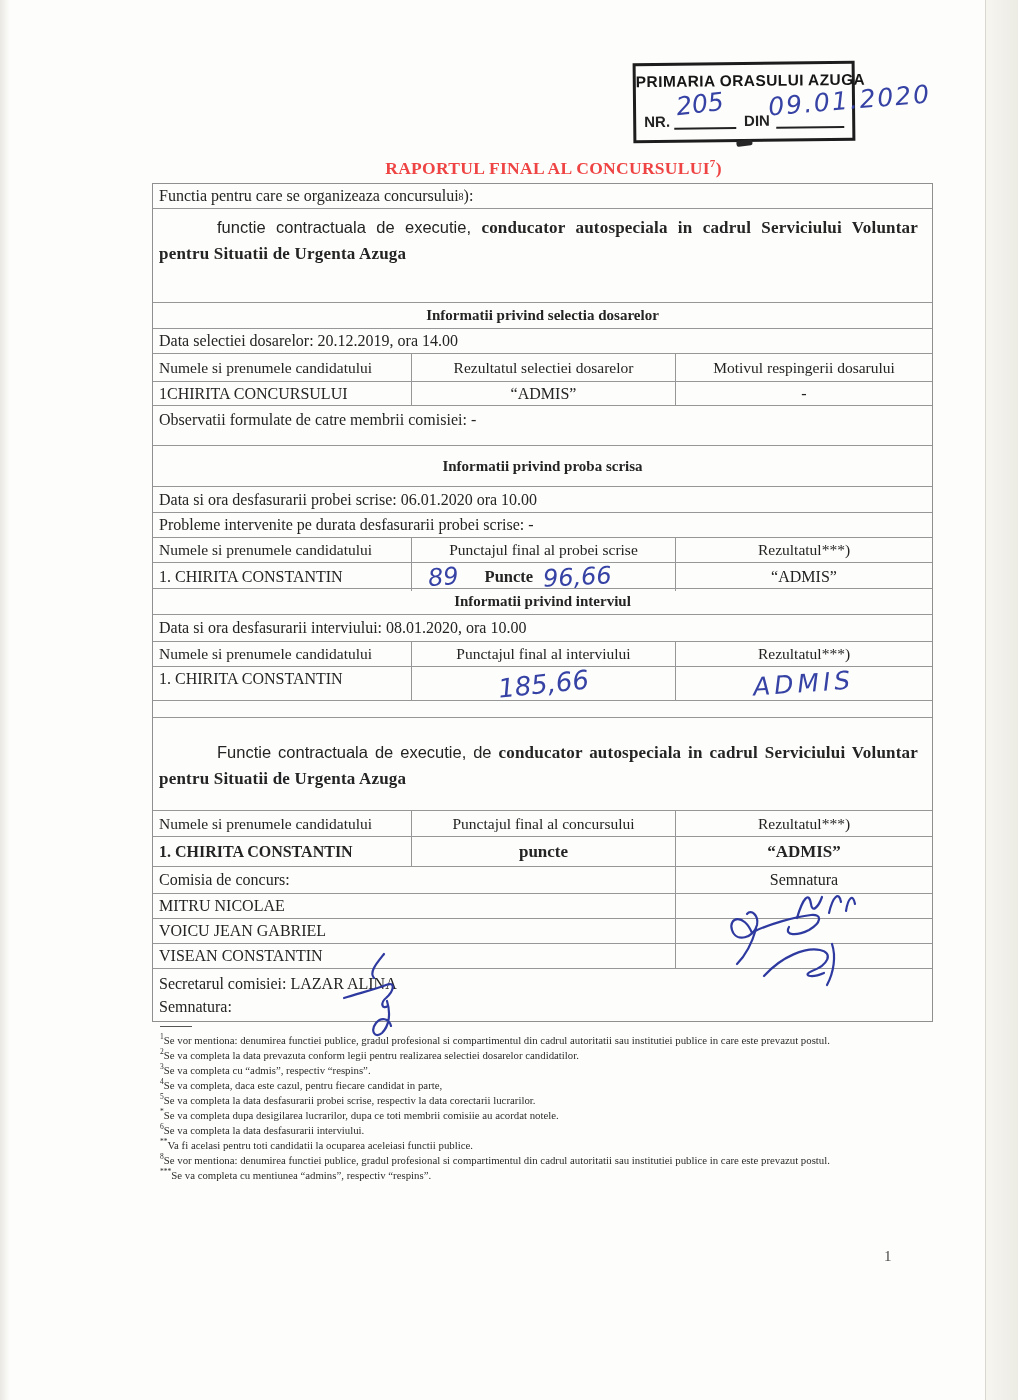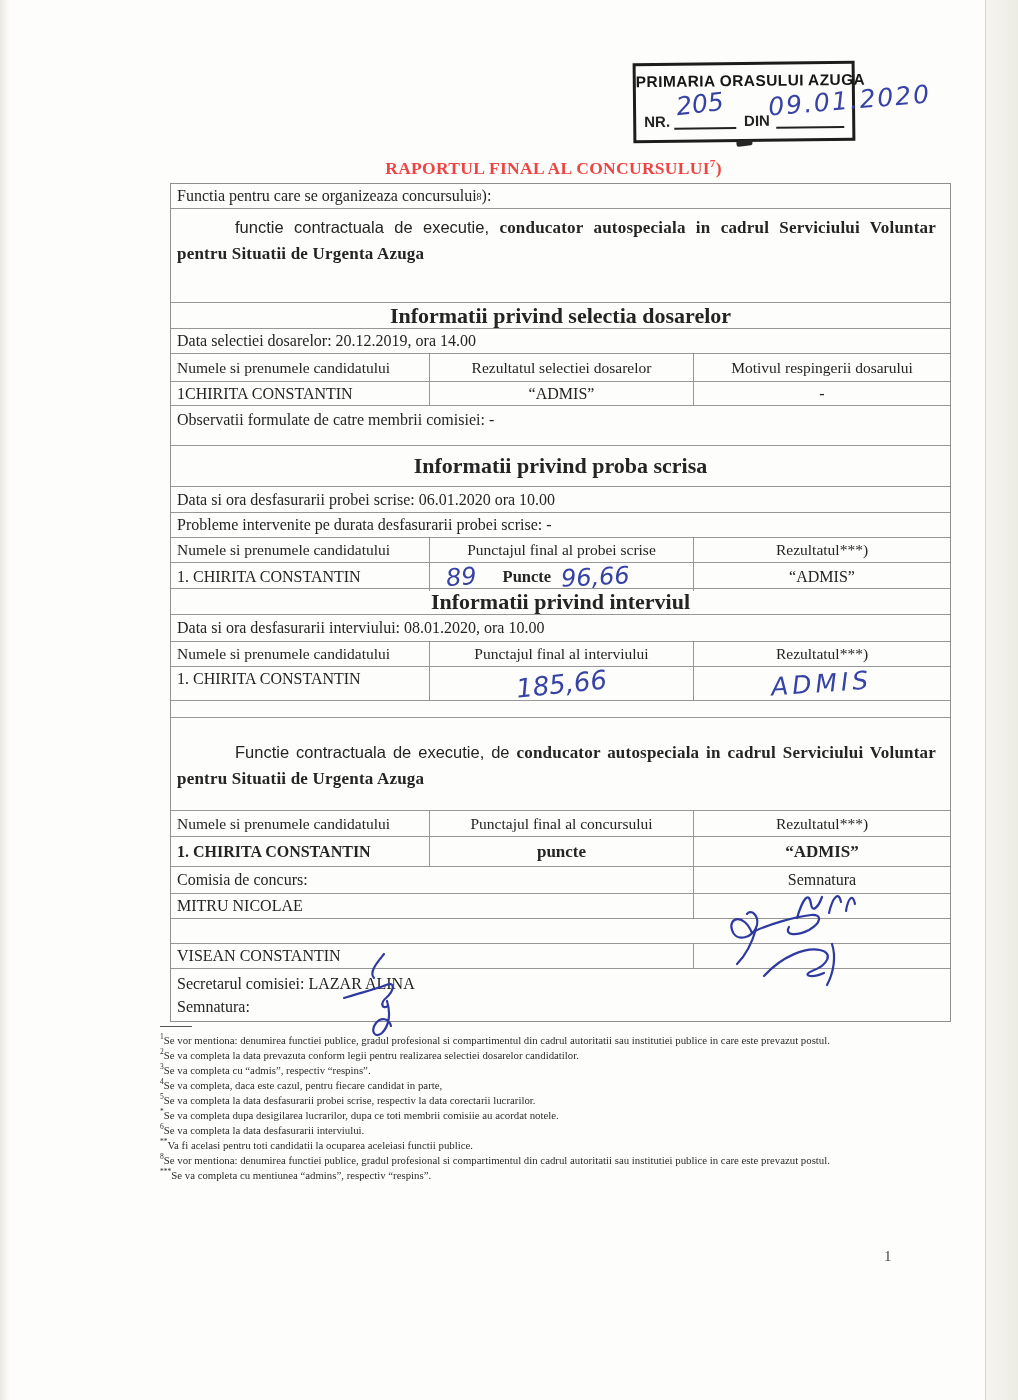--- a/index.html
+++ b/index.html
@@ -31,26 +31,26 @@
     border-radius:2px;transform:translateX(-50%) rotate(-7deg);}
   .hw{font-family:"DejaVu Sans",sans-serif;font-style:italic;color:#3643a5;}
   .hw-nr{position:absolute;left:40px;top:24px;font-size:25px;transform:rotate(-6deg);}
   .hw-din{position:absolute;left:132px;top:22px;font-size:25px;letter-spacing:2px;
     transform:rotate(-4deg);white-space:nowrap;}
   
   .doc-title{position:absolute;left:163px;top:157px;width:781px;text-align:center;
     font-weight:bold;font-size:17.5px;letter-spacing:.3px;color:#ef4444;}
   .doc-title sup{font-size:11px;}
   
-  .doc-table{position:absolute;left:170px;top:183px;width:781px;box-sizing:border-box;
+  .doc-table{position:absolute;left:152px;top:183px;width:781px;box-sizing:border-box;
     border:1px solid #8f8f8f;font-size:16px;color:#242424;background:transparent;}
   .row{border-bottom:1px solid #979797;box-sizing:border-box;position:relative;
     display:flex;align-items:center;padding:0 6px;}
   .row:last-child{border-bottom:none;}
-  .row.head{justify-content:center;font-weight:bold;font-size:22px;padding:0;}
+  .row.head{justify-content:center;font-weight:bold;font-size:15px;padding:0;}
   .row.grid{display:grid;padding:0;align-items:stretch;}
   .g3{grid-template-columns:258px 264px 1fr;}
   .g2{grid-template-columns:522px 1fr;}
   .row.grid > div{display:flex;align-items:center;padding:0 6px;box-sizing:border-box;}
   .row.grid > div + div{border-left:1px solid #979797;}
   .c-center{justify-content:center;text-align:center;}
   .para{display:block;padding:6px 14px 0 6px;text-align:justify;font-size:17px;
     line-height:1.55;}
   .para .pn{font-family:"Liberation Sans",sans-serif;font-size:16.5px;}
   .para .pb{font-weight:bold;letter-spacing:.2px;}
@@ -115,21 +115,21 @@
 
   <div class="row" style="height:25px;">Data selectiei dosarelor: 20.12.2019, ora 14.00</div>
 
   <div class="row grid g3" style="height:28px;font-size:15.5px;">
     <div>Numele si prenumele candidatului</div>
     <div class="c-center">Rezultatul selectiei dosarelor</div>
     <div class="c-center">Motivul respingerii dosarului</div>
   </div>
 
   <div class="row grid g3" style="height:24px;">
-    <div>1CHIRITA CONSTANTIN</div>
+    <div>1CHIRITA CONCURSULUI</div>
     <div class="c-center">“ADMIS”</div>
     <div class="c-center">-</div>
   </div>
 
   <div class="row obs-top" style="height:40px;">Observatii formulate de catre membrii comisiei: -</div>
 
   <div class="row head" style="height:41px;">Informatii privind proba scrisa</div>
 
   <div class="row" style="height:26px;">Data si ora desfasurarii probei scrise: 06.01.2020 ora 10.00</div>
 
@@ -193,20 +193,21 @@
     <div>Comisia de concurs:</div>
     <div class="c-center">Semnatura</div>
   </div>
 
   <div class="row grid g2" style="height:25px;">
     <div>MITRU NICOLAE</div>
     <div></div>
   </div>
 
   <div class="row grid g2" style="height:25px;">
+    <div>VOICU JEAN GABRIEL</div>
     <div></div>
   </div>
 
   <div class="row grid g2" style="height:25px;">
     <div>VISEAN CONSTANTIN</div>
     <div></div>
   </div>
 
   <div class="row" style="height:52px;padding:0;">
     <div class="secretar-cell">

